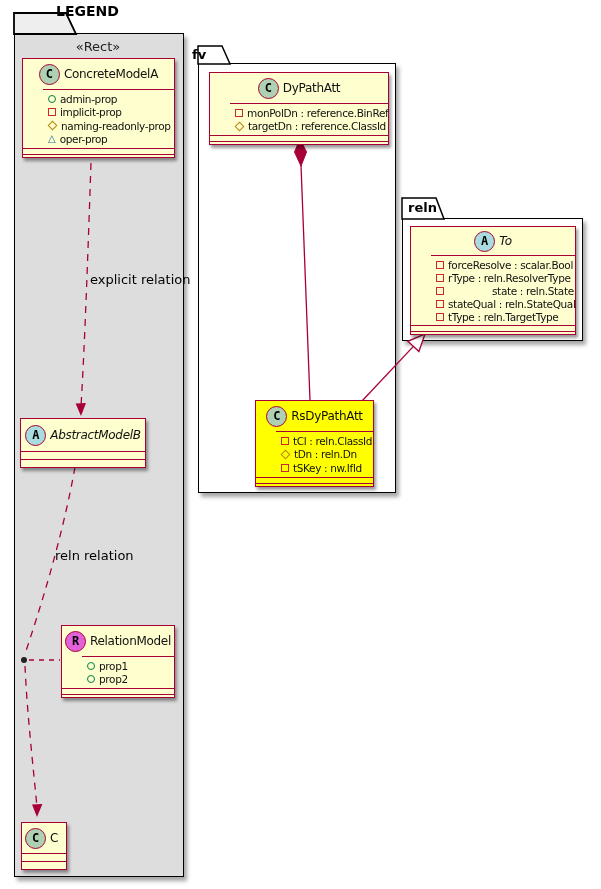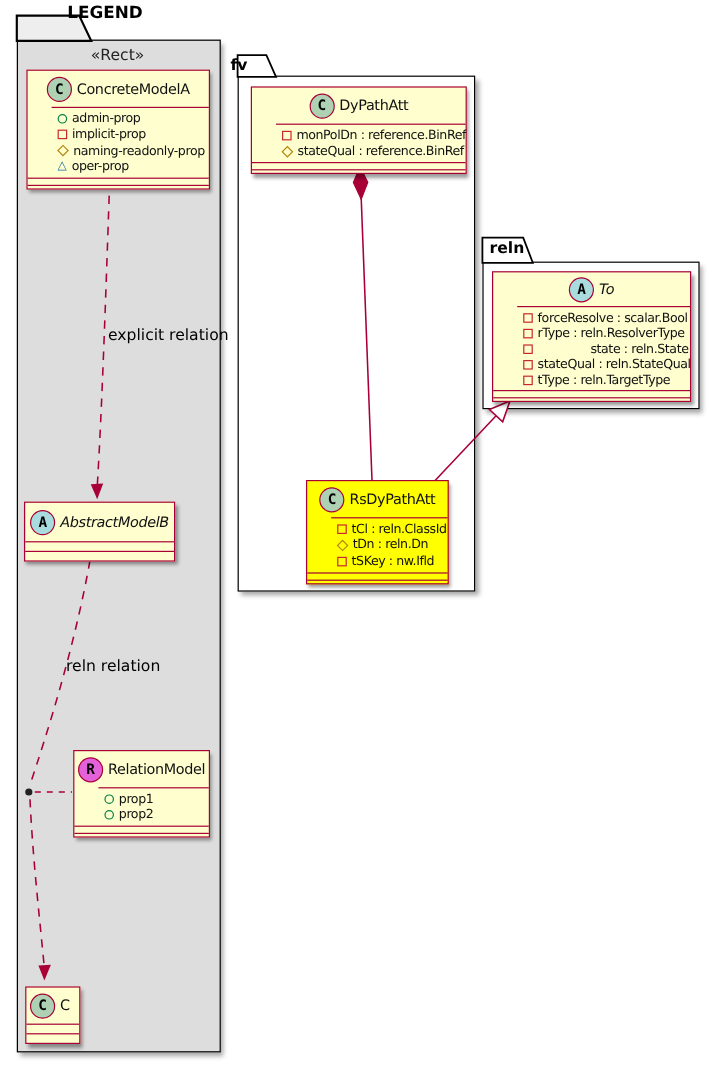--- a/index.html
+++ b/index.html
@@ -161,21 +161,21 @@
       <span class="spot spot-c">C</span>
       <span class="cname">DyPathAtt</span>
     </div>
     <div class="props">
       <div class="prow">
         <span class="pic pic-square"></span>
         <span class="ptxt">monPolDn : reference.BinRef</span>
         </div>
       <div class="prow">
         <span class="pic pic-diamond"></span>
-        <span class="ptxt">stateQual : reference.BinRef</span>
+        <span class="ptxt">targetDn : reference.ClassId</span>
         </div>
     </div>
     <div class="erow"></div>
     <div class="erow slim"></div>
   </div>
 
   <div class="uml hl" style="left:255px;top:400px;width:117px;">
     <div class="title">
       <span class="spot spot-c">C</span>
       <span class="cname">RsDyPathAtt</span>

